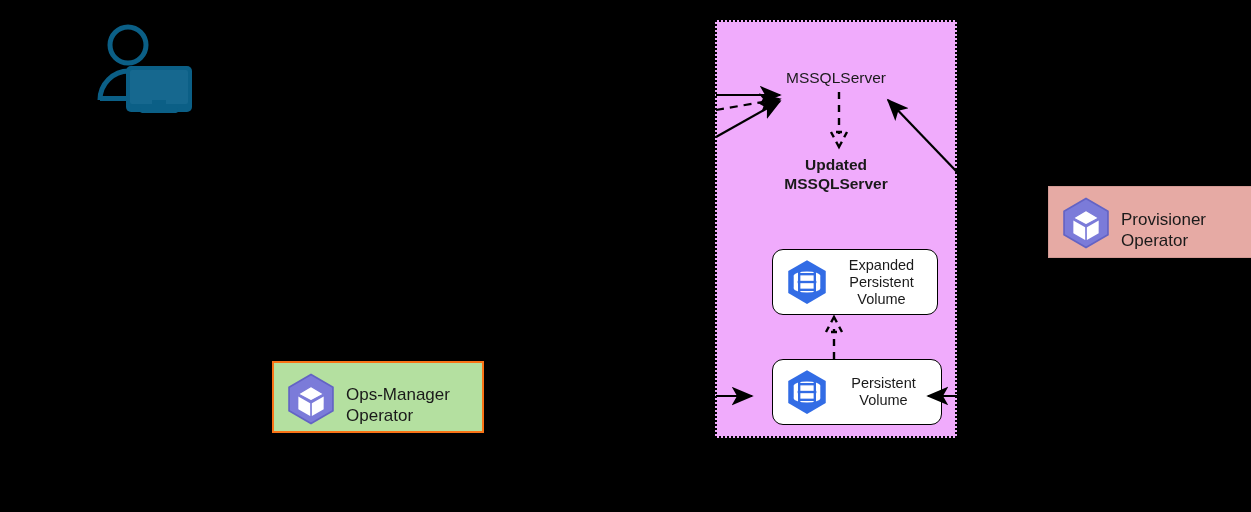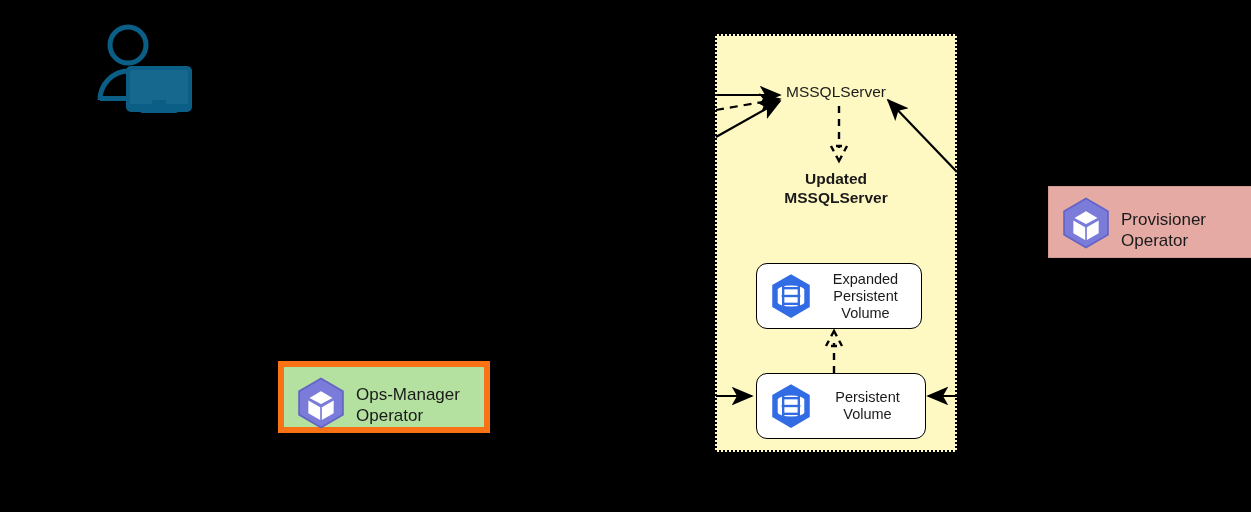--- a/index.html
+++ b/index.html
@@ -8,22 +8,22 @@
     width:1251px;height:512px;
     background:#000000;
     font-family:"Liberation Sans", sans-serif;
     overflow:hidden;
   }
   .abs{position:absolute;}
   svg{display:block;}
 
   
   #center-panel{
-    left:715px;top:34px;width:242px;height:418px;
-    background:#fef9c3;
+    left:715px;top:20px;width:242px;height:418px;
+    background:#f0abfc;
     border:2px dotted #000000;
     box-sizing:border-box;
   }
   .panel-label{
     position:absolute;
     width:100%;
     text-align:center;
     color:#1a1a1a;
     font-size:15.5px;
     line-height:19px;
@@ -34,20 +34,21 @@
 
   
   .res-card{
     position:absolute;
     background:#ffffff;
     border:1.6px solid #000000;
     border-radius:11px;
     display:flex;
     align-items:center;
     box-sizing:border-box;
+    margin-left:16px;
   }
   .res-card .k8s-ico{flex:0 0 auto;margin-left:9px;}
   .res-card .res-text{
     flex:1 1 auto;
     text-align:center;
     font-size:14.5px;
     line-height:17px;
     color:#1a1a1a;
     white-space:pre-line;
     padding-right:6px;
@@ -65,22 +66,22 @@
   }
   .op-chip .op-text{
     font-size:17px;
     line-height:21px;
     color:#1a1a1a;
     white-space:pre-line;
     margin-left:10px;
     margin-top:15px;
   }
   #ops-manager-operator{
-    left:278px;top:361px;width:212px;height:72px;
-    background:#b4e0a0;border:6px solid #f97316;
+    left:272px;top:361px;width:212px;height:72px;
+    background:#b4e0a0;border:2px solid #f97316;
   }
   #provisioner-operator{
     left:1048px;top:186px;width:215px;height:72px;
     background:#e6aaa4;border:1px solid #d39a94;
   }
   #petset-card{
     left:1076px;top:369px;width:143px;height:60px;
     background:#ffffff;border:1.4px solid #000000;border-radius:9px;
     box-shadow:3px 4px 4px rgba(0,0,0,0.35);
   }

